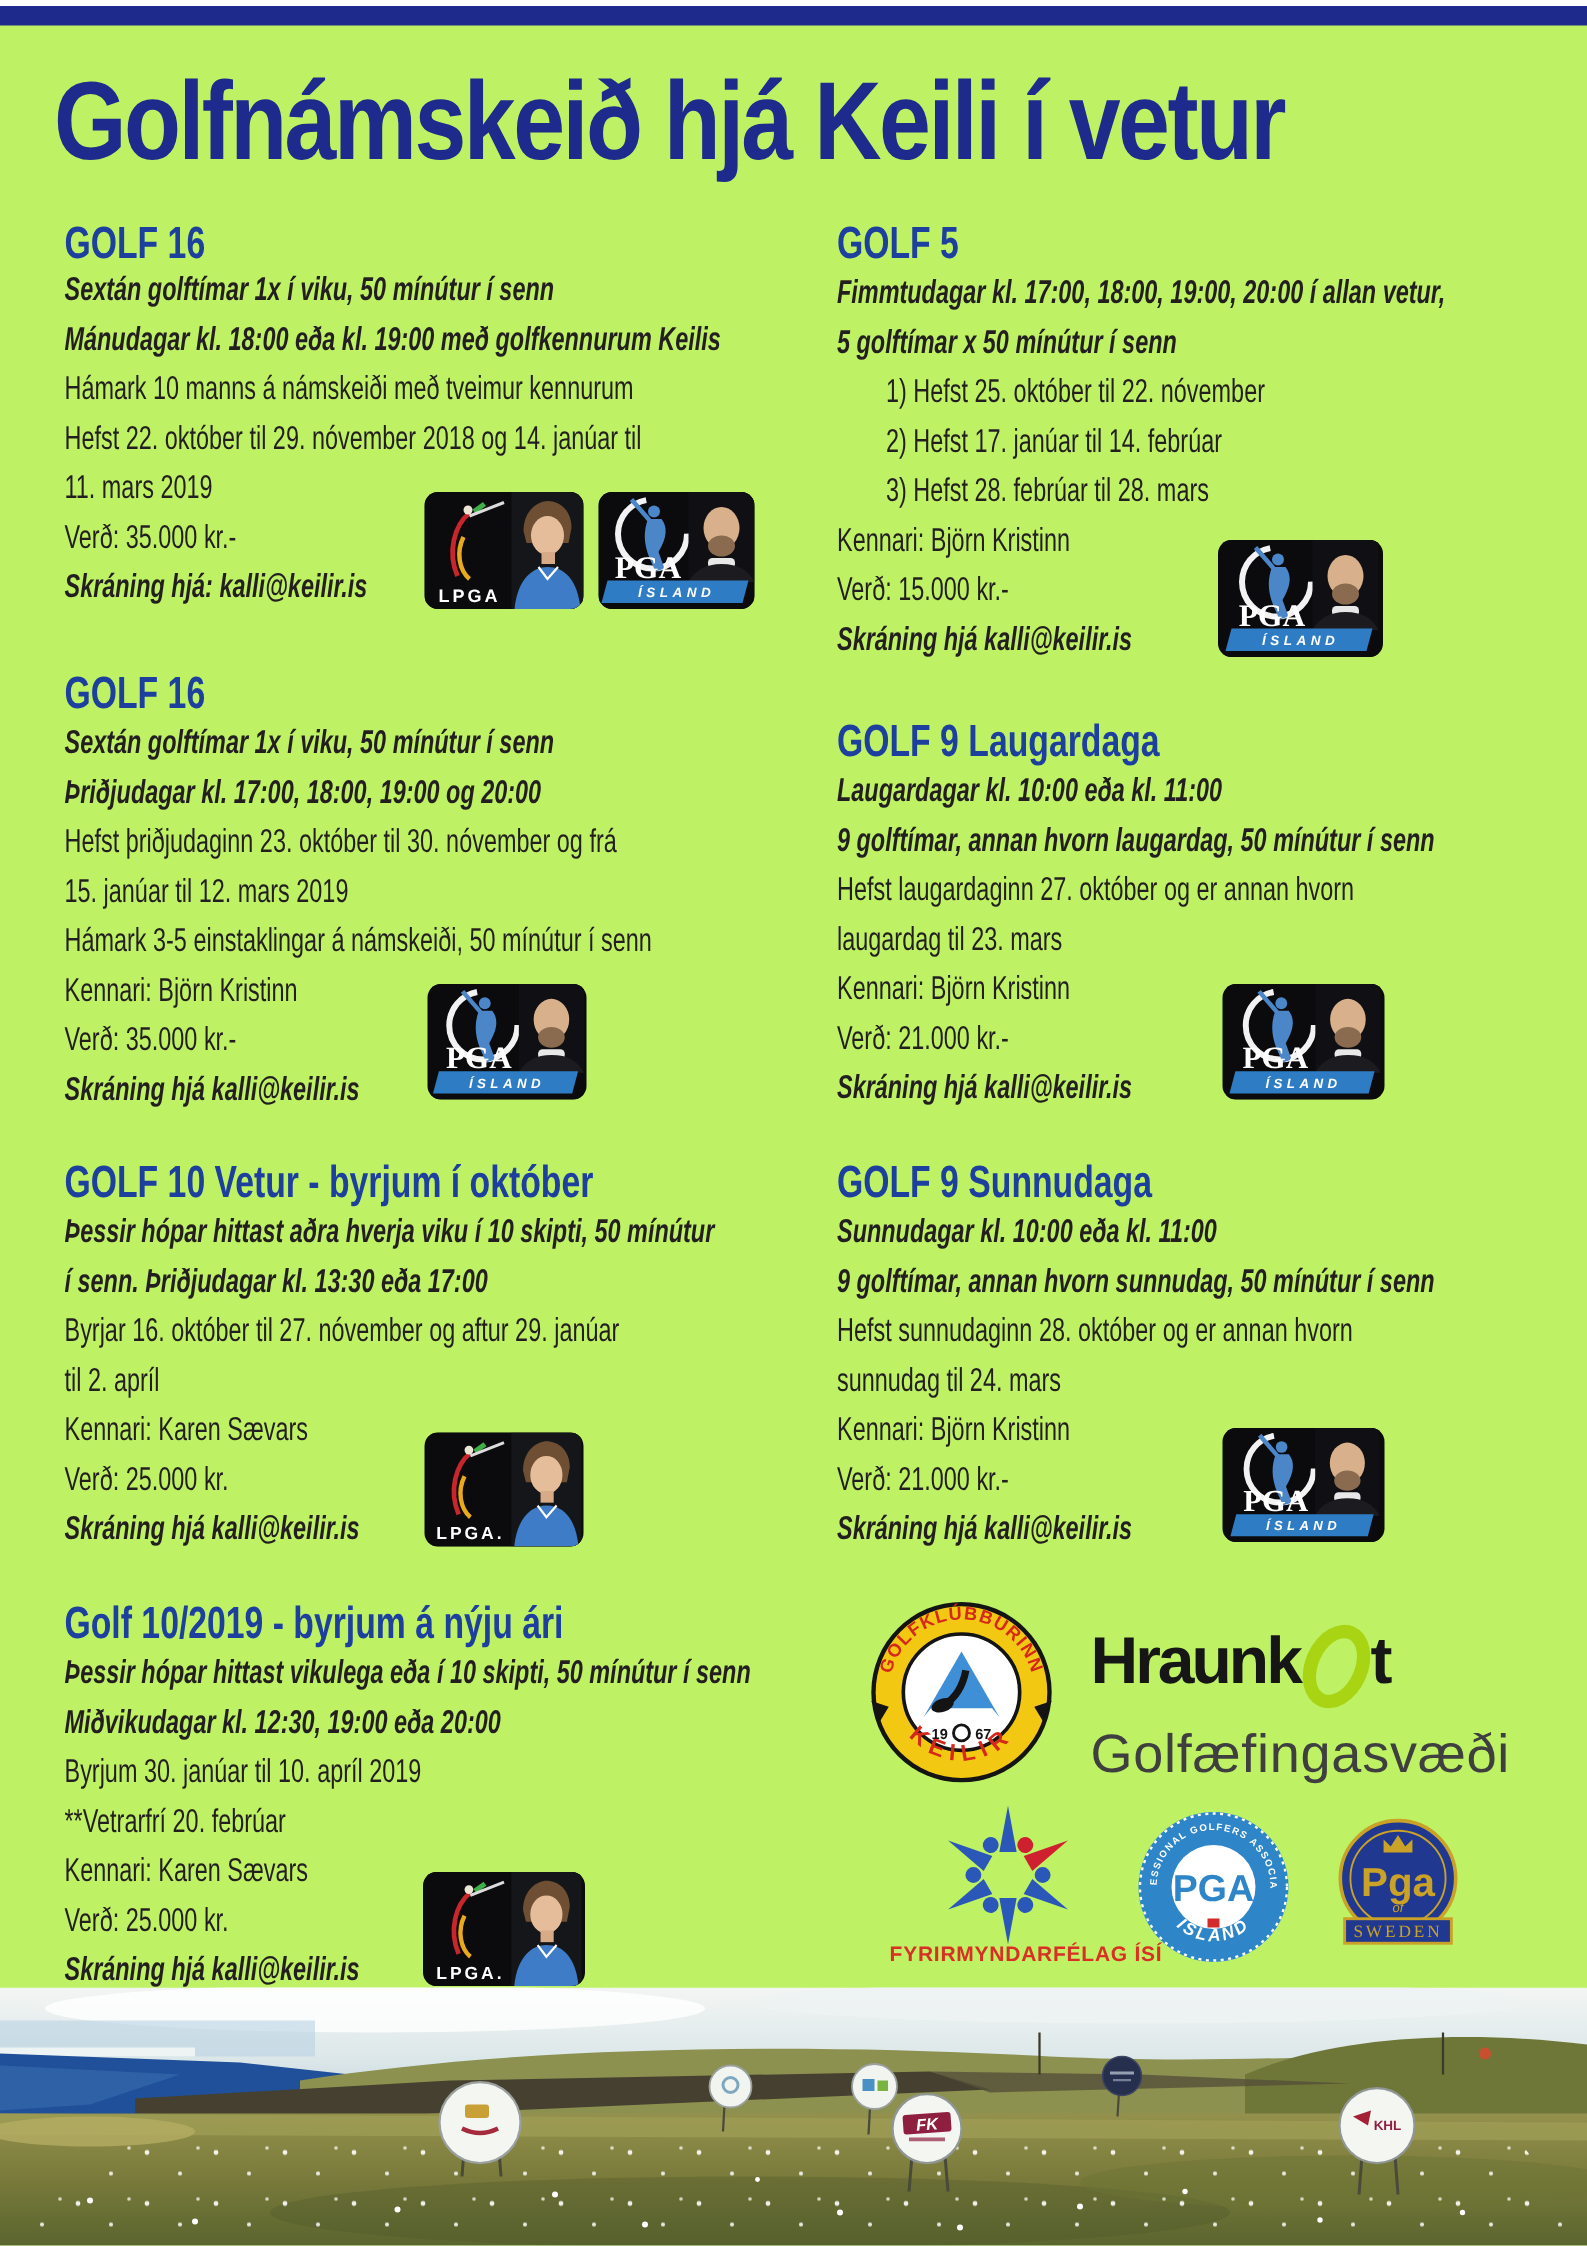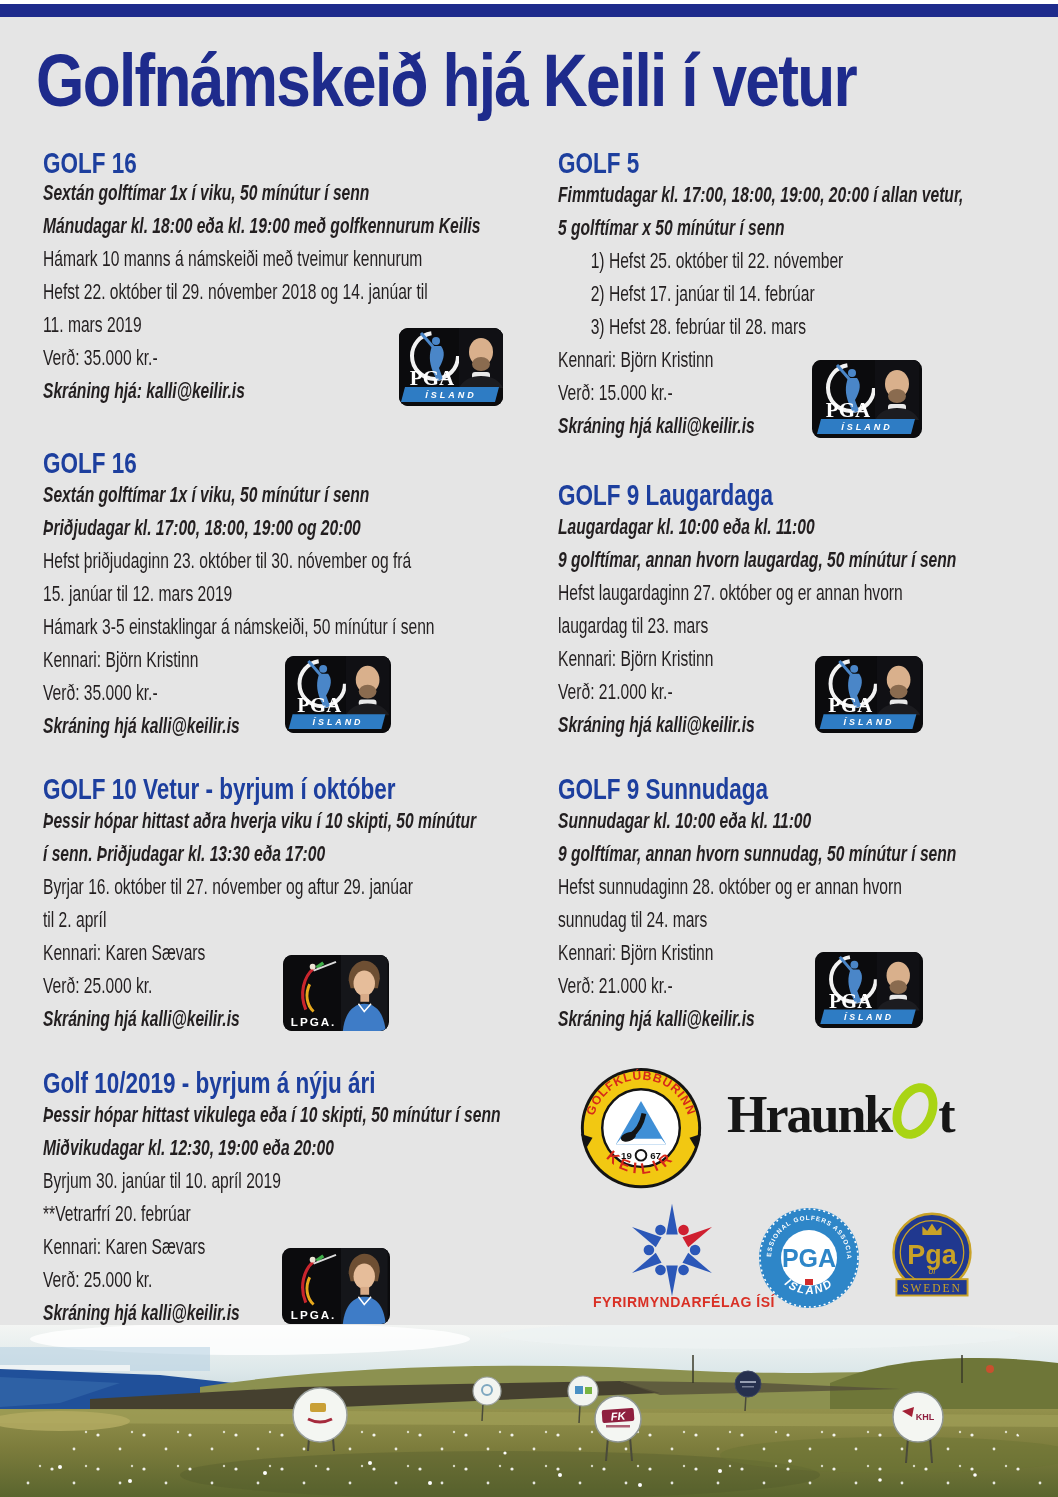--- a/index.html
+++ b/index.html
@@ -1,33 +1,33 @@
 <!DOCTYPE html>
 <html><head>
 <meta charset="utf-8">
 <style>
   html,body{margin:0;padding:0;background:#9aa0a0;}
-  .page{position:relative;width:1058px;height:1497px;background:#e5e5e5;overflow:hidden;
+  .page{position:relative;width:1058px;height:1497px;background:#bef264;overflow:hidden;
         font-family:"Liberation Sans", sans-serif;color:#231f20;}
   .top-white{position:absolute;left:0;top:0;width:1058px;height:4px;background:#ffffff;}
   .top-bar{position:absolute;left:0;top:4px;width:1058px;height:13px;background:#1e2b8c;}
   .title{position:absolute;left:36px;top:38px;font-size:74px;font-weight:bold;color:#1e2b8c;
          letter-spacing:-2px;white-space:nowrap;transform:scaleX(0.84);transform-origin:0 0;}
   .sec-h{position:absolute;font-size:30px;font-weight:bold;color:#1d3f9e;white-space:nowrap;
          transform:scaleX(0.75);transform-origin:0 0;}
   .lines{position:absolute;width:720px;font-size:22px;line-height:33px;
          transform:scaleX(0.71);transform-origin:0 0;}
   .ln{white-space:nowrap;}
   .em{font-weight:bold;font-style:italic;}
   .ind{padding-left:46px;}
   .badge{position:absolute;background:#0b0b0d;border-radius:9px;overflow:hidden;}
   .badge svg{display:block;}
   .logo-abs{position:absolute;}
-  .hraunkot-word{display:flex;align-items:center;font-size:52px;font-weight:800;color:#161616;
-                 letter-spacing:-2px;line-height:1;font-family:Liberation Serif, serif;}
+  .hraunkot-word{display:flex;font-size:44px;font-weight:800;color:#161616;
+                 letter-spacing:-2px;line-height:1;}
   .hraunkot-ring{display:inline-block;width:24px;height:40px;border:9px solid #a9d414;
                  border-radius:50%;transform:rotate(24deg);margin:0 2px 0 3px;position:relative;top:-4px;}
   .hraunkot-sub{font-size:36px;color:#3f3f3f;letter-spacing:0.5px;margin-top:4px;}
   .isi-caption{position:absolute;width:204px;text-align:center;font-size:14px;font-weight:bold;
                color:#d93025;letter-spacing:0.5px;white-space:nowrap;}
   .photo{position:absolute;left:0;top:1325px;width:1058px;height:172px;}
 </style>
 </head>
 <body>
 
@@ -40,20 +40,39 @@
   <div class="lines" style="left:43px;top:176px;">
     <div class="ln em">Sextán golftímar 1x í viku, 50 mínútur í senn</div>
     <div class="ln em">Mánudagar kl. 18:00 eða kl. 19:00 með golfkennurum Keilis</div>
     <div class="ln">Hámark 10 manns á námskeiði með tveimur kennurum</div>
     <div class="ln">Hefst 22. október til 29. nóvember 2018 og 14. janúar til</div>
     <div class="ln">11. mars 2019</div>
     <div class="ln">Verð: 35.000 kr.-</div>
     <div class="ln em">Skráning hjá: kalli@keilir.is</div>
   </div>
 
+  <div class="badge" style="left:283px;top:328px;width:106px;height:78px;">
+    <svg width="106" height="78" viewBox="0 0 106 78">
+      <rect x="0" y="0" width="106" height="78" fill="#0b0b0d"></rect>
+      <path d="M30,14 C20,22 15,40 22,56" stroke="#c9252d" stroke-width="3.2" fill="none"></path>
+      <path d="M26,30 C21,40 23,52 30,58" stroke="#e8a91c" stroke-width="3" fill="none"></path>
+      <path d="M33,13 l7,-5" stroke="#3fae49" stroke-width="3.4" fill="none"></path>
+      <line x1="30" y1="16" x2="53" y2="7" stroke="#dcdcdc" stroke-width="2"></line>
+      <circle cx="29" cy="12" r="3" fill="#ece4d4"></circle>
+      <text x="30" y="73" text-anchor="middle" font-size="12" font-weight="bold" letter-spacing="2" fill="#ffffff">LPGA</text>
+      <g>
+        <rect x="58" y="0" width="48" height="78" fill="#15161a"></rect>
+        <path d="M66,26 C66,12 76,6 82,6 C90,6 98,12 98,24 L96,34 L68,34 Z" fill="#6e4f33"></path>
+        <ellipse cx="82" cy="29" rx="11" ry="13" fill="#e6bd9a"></ellipse>
+        <rect x="78" y="40" width="9" height="8" fill="#d8ab88"></rect>
+        <path d="M60,78 C62,58 72,50 82,50 C93,50 102,58 104,78 Z" fill="#3e7cc7"></path>
+        <path d="M76,50 L82,58 L89,50" stroke="#ffffff" stroke-width="1.5" fill="none"></path>
+      </g>
+    </svg>
+  </div>
 
   <div class="badge" style="left:399px;top:328px;width:104px;height:78px;">
     <svg width="104" height="78" viewBox="0 0 104 78">
       <rect x="0" y="0" width="104" height="78" fill="#0b0b0d"></rect>
       <circle cx="36" cy="28" r="23" stroke="#f2f2f2" stroke-width="4" fill="none" stroke-dasharray="104 40"></circle>
       <circle cx="37" cy="13" r="4" fill="#4a86c8"></circle>
       <path d="M33,18 c-3,8 -3,16 1,26 l4,9 l6,-2 l-4,-11 c6,-10 6,-17 2,-22 z" fill="#4a86c8"></path>
       <line x1="35" y1="20" x2="22" y2="5" stroke="#4a86c8" stroke-width="3"></line>
       <text x="33" y="57" text-anchor="middle" font-family="Liberation Serif, serif" font-size="21" font-weight="bold" fill="#ffffff">PGA</text>
       <g>
@@ -282,20 +301,21 @@
       <polygon points="62,6 50,10 56,20" fill="#141414"></polygon>
     </svg>
   </div>
 
   <div class="logo-abs" style="left:727px;top:1086px;width:300px;">
     <div class="hraunkot-word">
       <span>Hraunk</span>
       <span class="hraunkot-ring"></span>
       <span>t</span>
     </div>
+    <div class="hraunkot-sub">Golfæfingasvæði</div>
   </div>
 
   <div class="logo-abs" style="left:612px;top:1200px;">
     <svg width="120" height="100" viewBox="-60 -52 120 104">
       <g>
         <polygon points="0,-48 6,-16 -6,-16" fill="#2b57b8"></polygon>
         <polygon points="0,-48 6,-16 -6,-16" fill="#cf2030" transform="rotate(60)"></polygon>
         <polygon points="0,-48 6,-16 -6,-16" fill="#2b57b8" transform="rotate(120)"></polygon>
         <polygon points="0,-48 6,-16 -6,-16" fill="#2b57b8" transform="rotate(180)"></polygon>
         <polygon points="0,-48 6,-16 -6,-16" fill="#2b57b8" transform="rotate(240)"></polygon>

